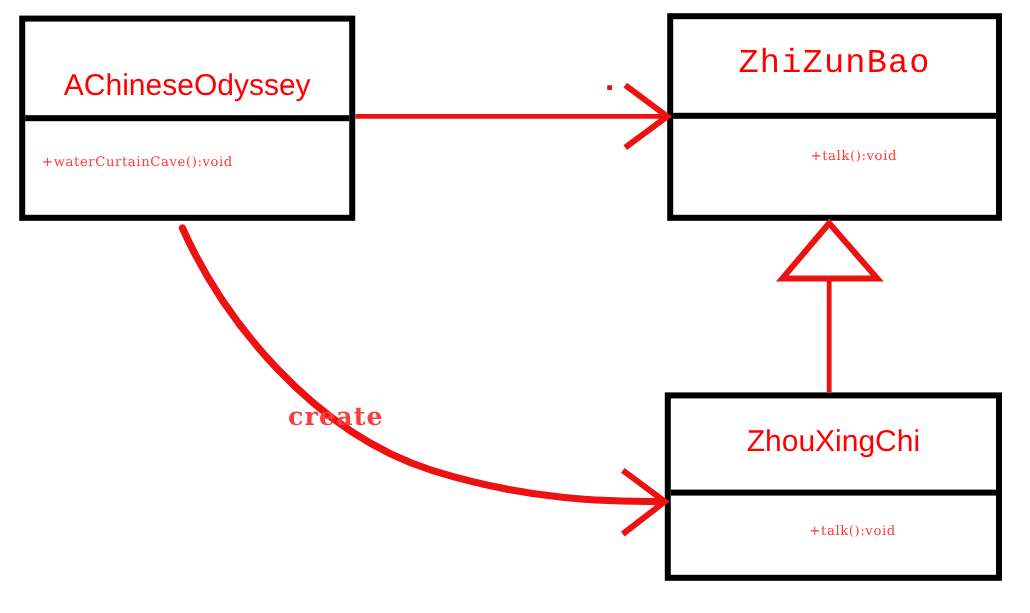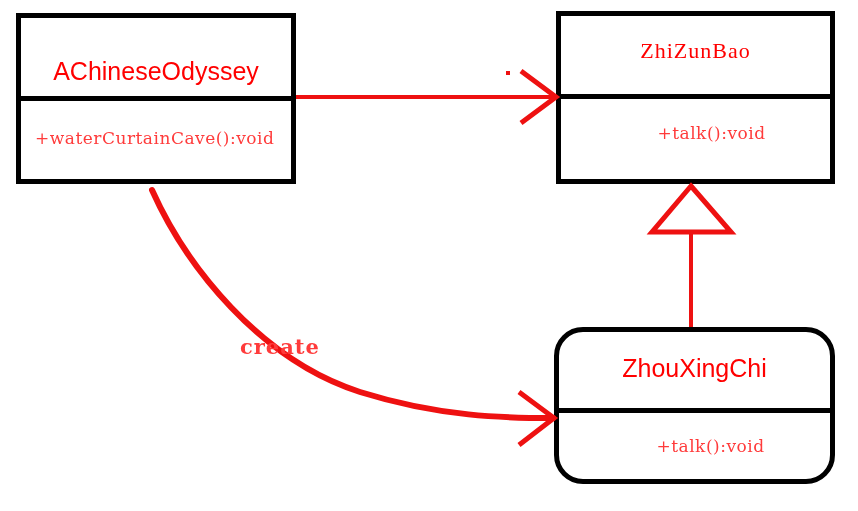--- a/index.html
+++ b/index.html
@@ -28,38 +28,38 @@
     text-align: center;
     color: #ff0000;
     white-space: nowrap;
   }
   .title-sans {
     font-family: "Liberation Sans", sans-serif;
     font-size: 25px;
     letter-spacing: 0px;
   }
   .title-serif {
-    font-family: Liberation Serif, serif;
-    font-size: 22px;
+    font-family: Liberation Mono, monospace;
+    font-size: 28px;
     letter-spacing: 1px;
   }
   .class-divider {
     position: absolute;
     left: 0;
     right: 0;
     height: 5px;
     background: #000000;
   }
   .class-members {
     position: absolute;
     left: 0;
     right: 0;
     color: #ff3b3b;
     font-family: "DejaVu Serif", serif;
-    font-size: 17px;
+    font-size: 11px;
     letter-spacing: 0.5px;
     white-space: nowrap;
   }
   .members-center {
     text-align: center;
     padding-left: 32px;
   }
   .members-left {
     text-align: left;
   }
@@ -96,21 +96,21 @@
     <div class="class-divider" style="top:78px;"></div>
     <div class="class-members members-left" style="top:110px; padding-left:14px;">+waterCurtainCave():void</div>
   </div>
 
   <div class="uml-class" style="left:556px; top:11px; width:279px; height:173px;">
     <div class="class-title title-serif" style="top:22px;">ZhiZunBao</div>
     <div class="class-divider" style="top:78px;"></div>
     <div class="class-members members-center" style="top:107px;">+talk():void</div>
   </div>
 
-  <div class="uml-class" style="left:554px; top:327px; width:281px; height:157px;border-radius:29px;">
+  <div class="uml-class" style="left:554px; top:327px; width:281px; height:157px;">
     <div class="class-title title-sans" style="top:22px;">ZhouXingChi</div>
     <div class="class-divider" style="top:76px;"></div>
     <div class="class-members members-center" style="top:104px;">+talk():void</div>
   </div>
 
   <svg class="overlay" viewBox="0 0 858 511" xmlns="http://www.w3.org/2000/svg">
 
     <g>
       <line x1="296" y1="97" x2="556" y2="97" stroke="#ee1111" stroke-width="4"></line>
       <path d="M 521 71 L 556 97 L 521 123" fill="none" stroke="#ee1111" stroke-width="5" stroke-linecap="butt" stroke-linejoin="miter"></path>

